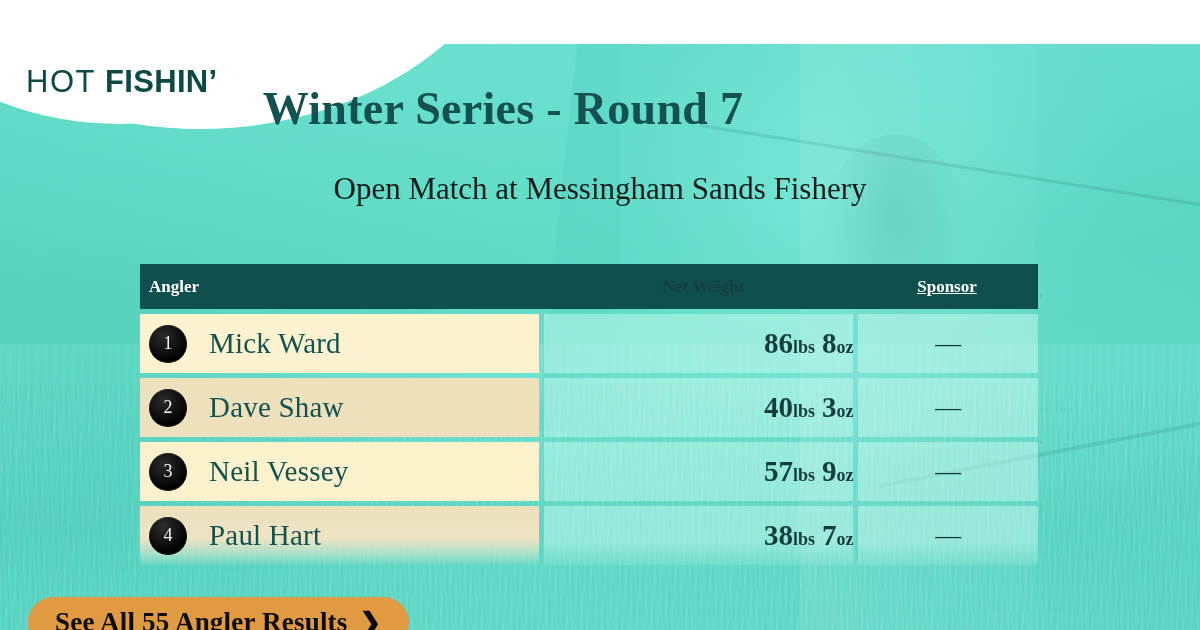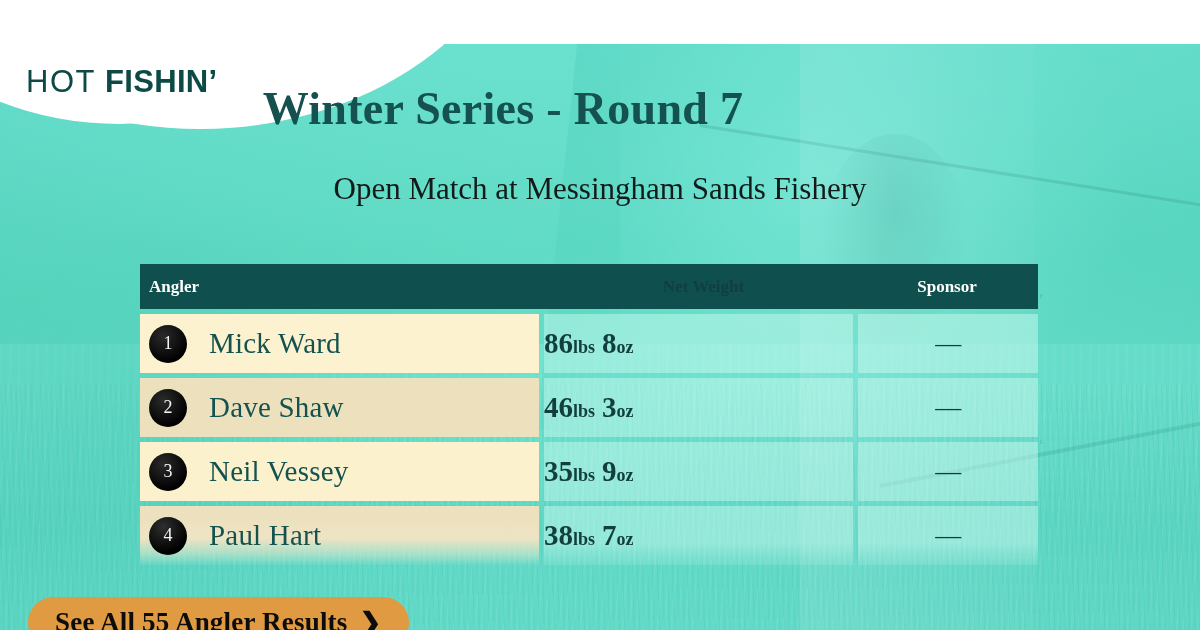--- a/index.html
+++ b/index.html
@@ -158,40 +158,40 @@
     height: 45px;
     align-items: center;
   }
   .th {
     font-size: 17px;
     font-weight: 700;
     color: #ffffff;
   }
   .th.angler { width: 402px; padding-left: 9px; text-align: left; }
   .th.weight { width: 305px; text-align: center; }
-  .th.sponsor { width: 182px; text-align: center; }
+  .th.sponsor { width: 182px; text-align: center; text-decoration: underline; }
 
   .row {
     display: flex;
     height: 59px;
     margin-top: 5px;
   }
   .cell-name {
     width: 402px;
     display: flex;
     align-items: center;
     padding-left: 9px;
     box-sizing: border-box;
   }
   .cell-weight {
     width: 312px;
     margin-left: 5px;
     display: flex;
     align-items: center;
-    justify-content: flex-start;
+    justify-content: flex-end;
     background: rgba(222,255,246,0.42);
   }
   .cell-sponsor {
     width: 181px;
     margin-left: 5px;
     display: flex;
     align-items: center;
     justify-content: center;
     background: rgba(222,255,246,0.42);
   }
@@ -312,34 +312,34 @@
         <div class="sponsor-dash">—</div>
       </div>
     </div>
 
     <div class="row r2">
       <div class="cell-name">
         <div class="rank">2</div>
         <div class="angler-name">Dave Shaw</div>
       </div>
       <div class="cell-weight">
-        <div class="weight"><span class="num">46</span><span class="unit">lbs</span><span class="gap"></span><span class="num">3</span><span class="unit">oz</span></div>
+        <div class="weight"><span class="num">40</span><span class="unit">lbs</span><span class="gap"></span><span class="num">3</span><span class="unit">oz</span></div>
       </div>
       <div class="cell-sponsor">
         <div class="sponsor-dash">—</div>
       </div>
     </div>
 
     <div class="row r3">
       <div class="cell-name">
         <div class="rank">3</div>
         <div class="angler-name">Neil Vessey</div>
       </div>
       <div class="cell-weight">
-        <div class="weight"><span class="num">35</span><span class="unit">lbs</span><span class="gap"></span><span class="num">9</span><span class="unit">oz</span></div>
+        <div class="weight"><span class="num">57</span><span class="unit">lbs</span><span class="gap"></span><span class="num">9</span><span class="unit">oz</span></div>
       </div>
       <div class="cell-sponsor">
         <div class="sponsor-dash">—</div>
       </div>
     </div>
 
     <div class="row r4">
       <div class="cell-name">
         <div class="rank">4</div>
         <div class="angler-name">Paul Hart</div>

